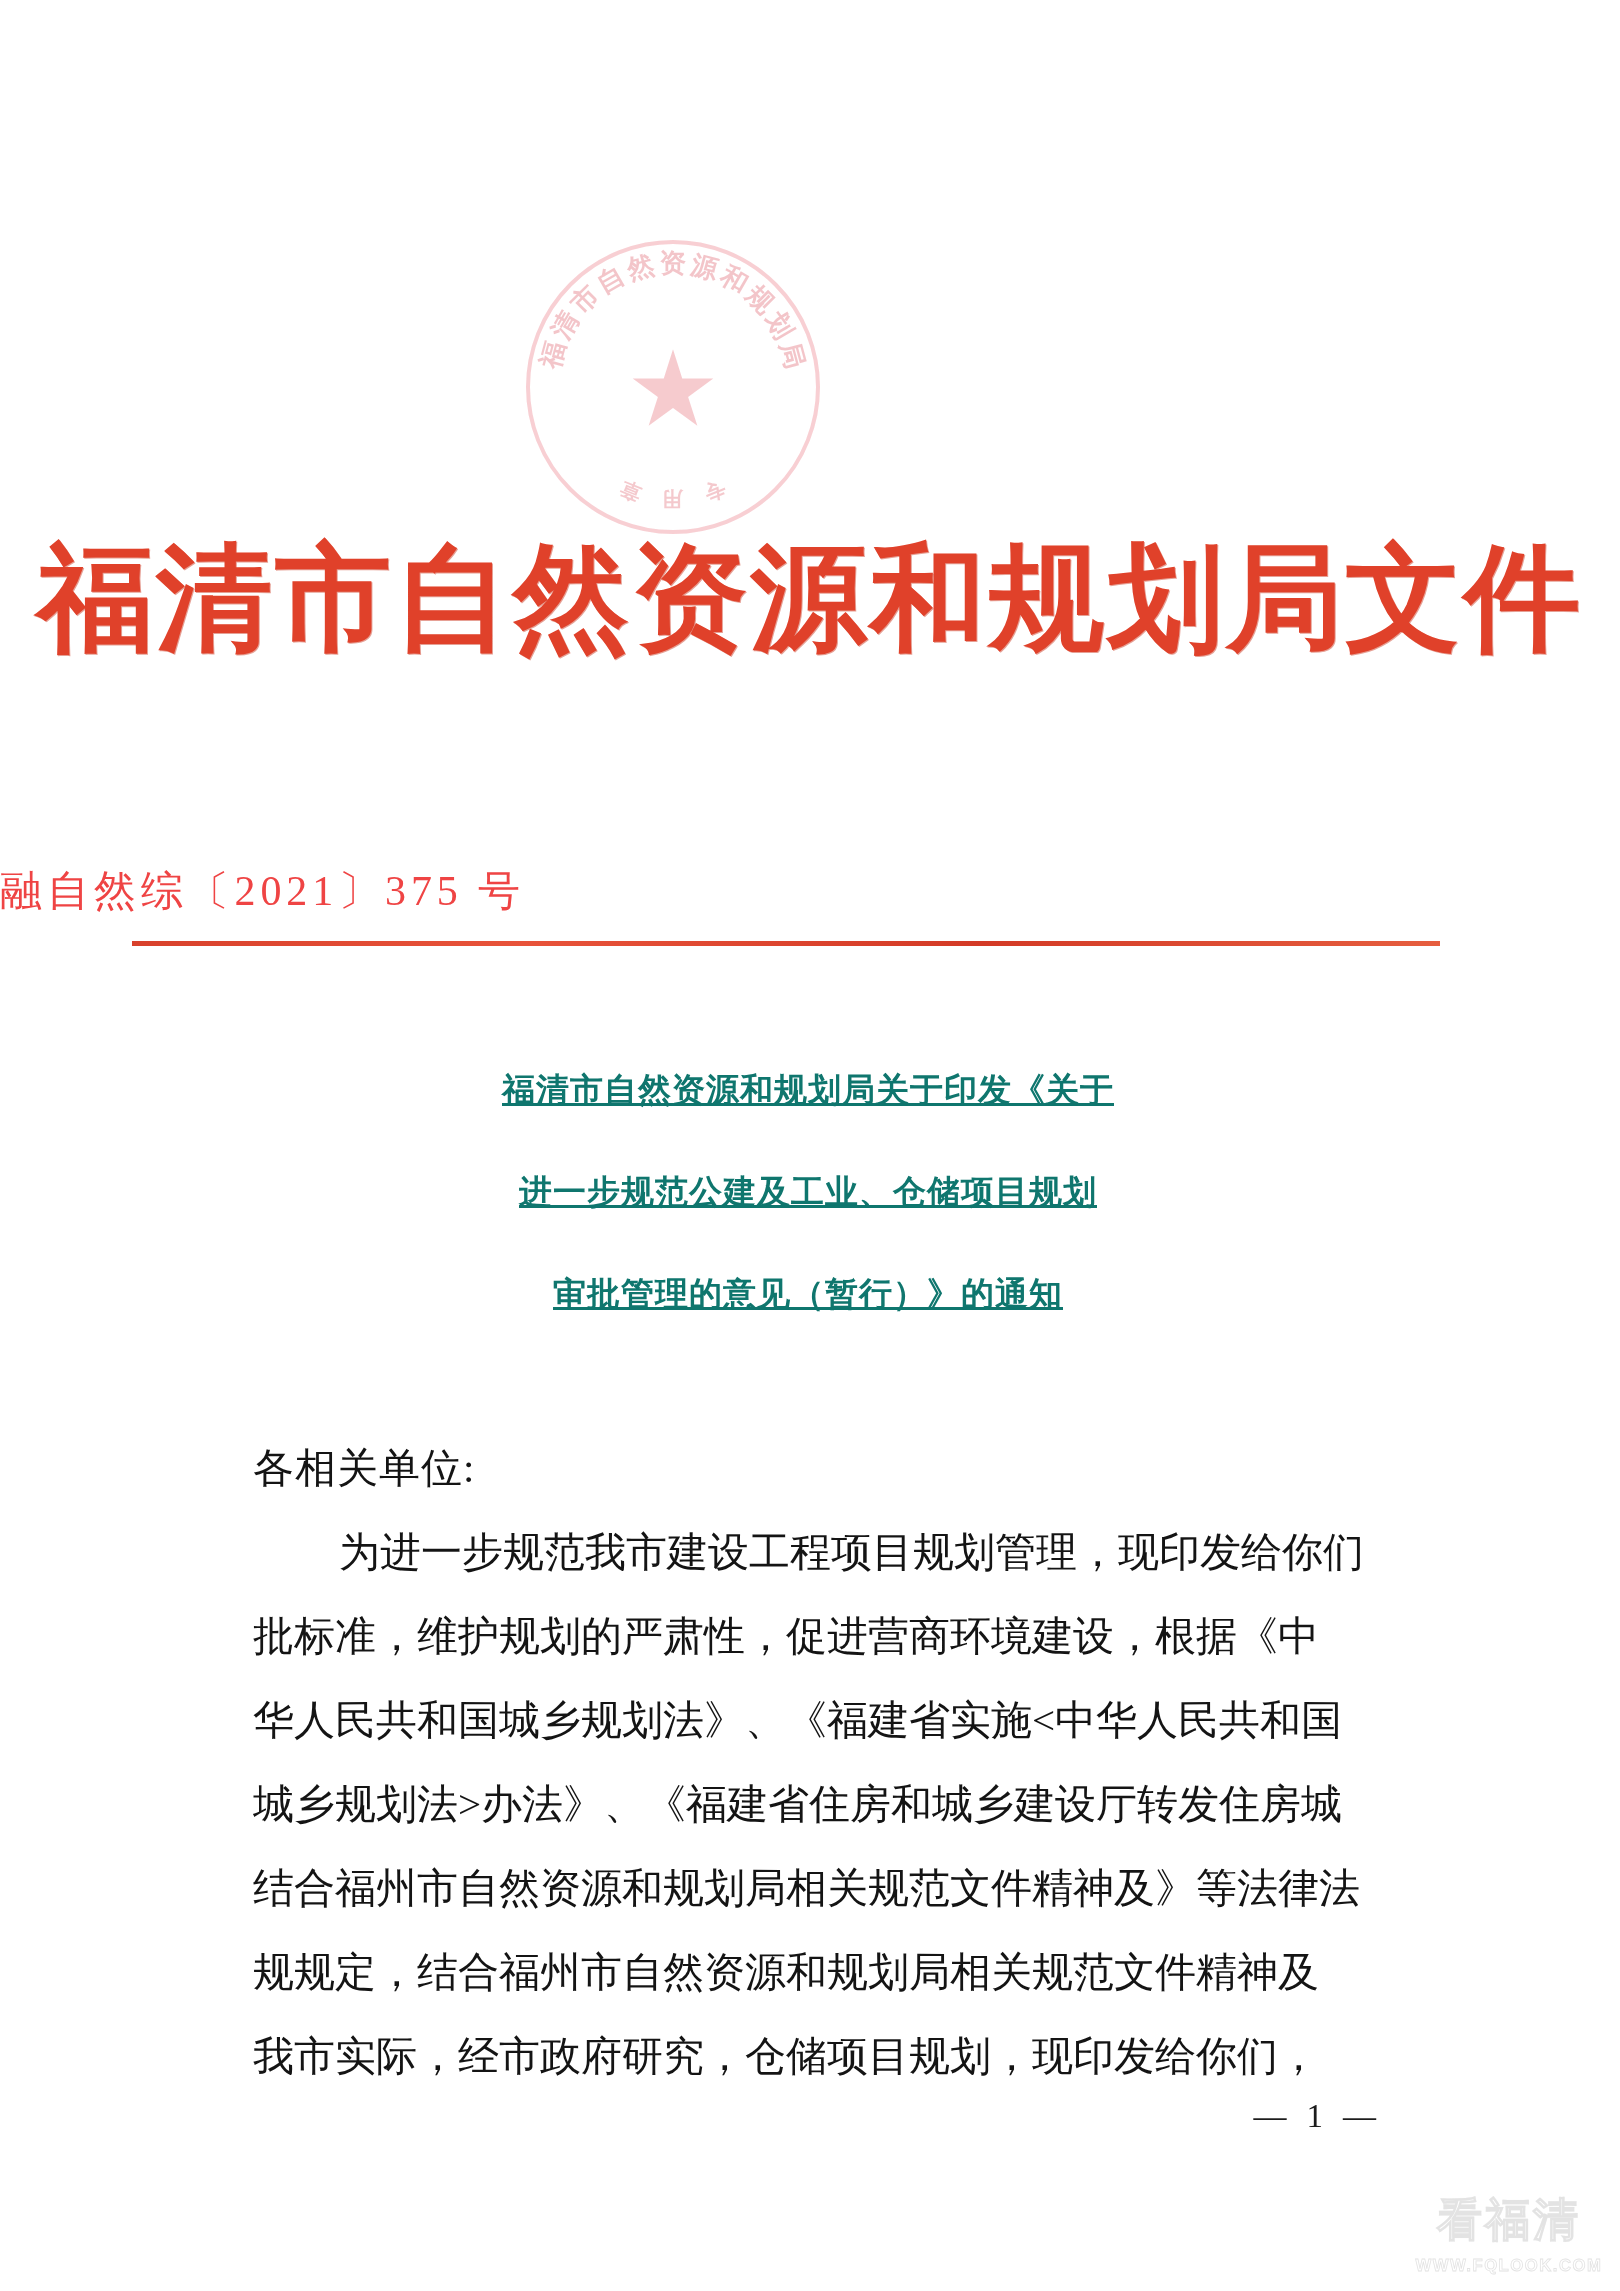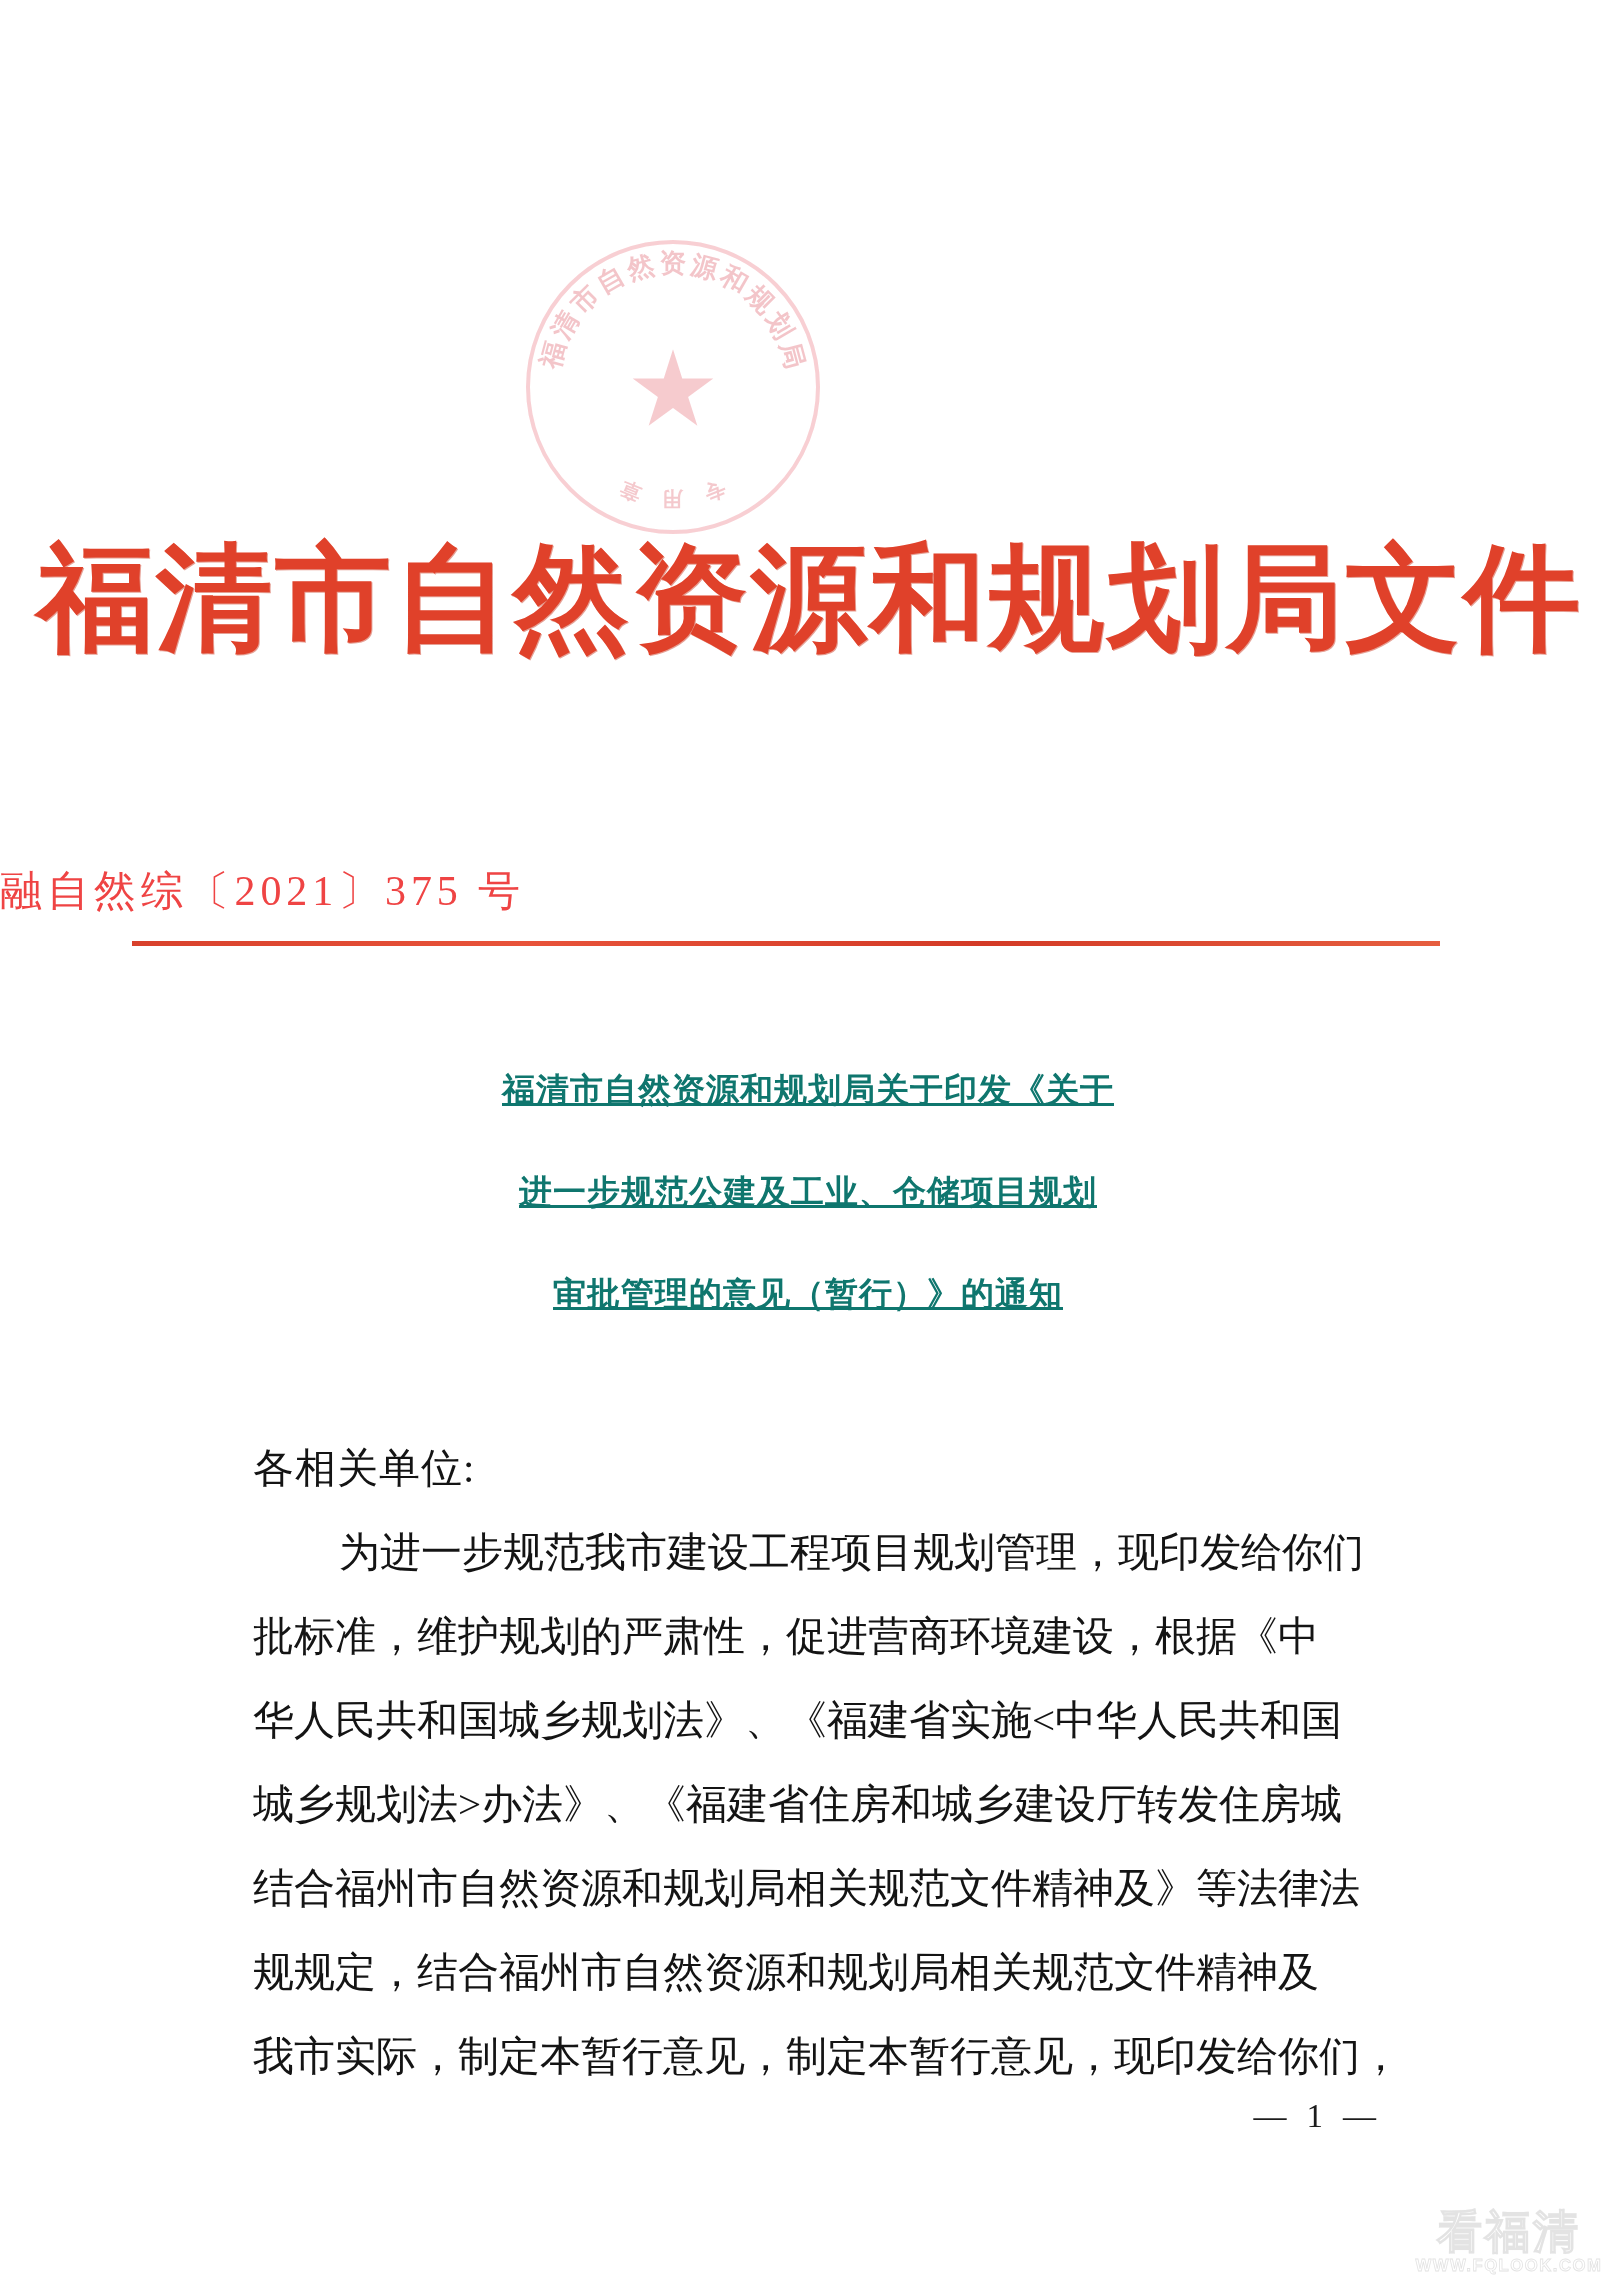--- a/index.html
+++ b/index.html
@@ -201,21 +201,21 @@
     font-family: "Liberation Sans", sans-serif;
     line-height: 1.05;
   }
   .watermark-url {
     font-size: 16.7px;
     font-weight: 700;
     letter-spacing: 1.5px;
     color: #ffffff;
     -webkit-text-stroke: 0.8px #e3e3e3;
     font-family: "Liberation Sans", sans-serif;
-    margin-top: 1px;
+    margin-top: 13px;
   }
 </style>
 </head>
 <body>
 
 <div class="page">
 
   <div class="seal">
     <div class="seal-text">
       <div class="seal-char" style="transform:rotate(-75deg)">福</div>
@@ -255,21 +255,21 @@
   </div>
 
   <div class="body-block">
     <div class="salutation">各相关单位:</div>
     <div class="body-line indent">为进一步规范我市建设工程项目规划管理，现印发给你们</div>
     <div class="body-line">批标准，维护规划的严肃性，促进营商环境建设，根据《中</div>
     <div class="body-line">华人民共和国城乡规划法》、《福建省实施&lt;中华人民共和国</div>
     <div class="body-line">城乡规划法&gt;办法》、《福建省住房和城乡建设厅转发住房城</div>
     <div class="body-line">结合福州市自然资源和规划局相关规范文件精神及》等法律法</div>
     <div class="body-line">规规定，结合福州市自然资源和规划局相关规范文件精神及</div>
-    <div class="body-line">我市实际，制定本暂行意见，制定本暂行意见，现印发给你们，</div>
+    <div class="body-line">我市实际，经市政府研究，仓储项目规划，现印发给你们，</div>
   </div>
 
   <div class="page-number">— 1 —</div>
 
   <div class="watermark">
     <div class="watermark-main">看福清</div>
     <div class="watermark-url">WWW.FQLOOK.COM</div>
   </div>
 
 </div>

